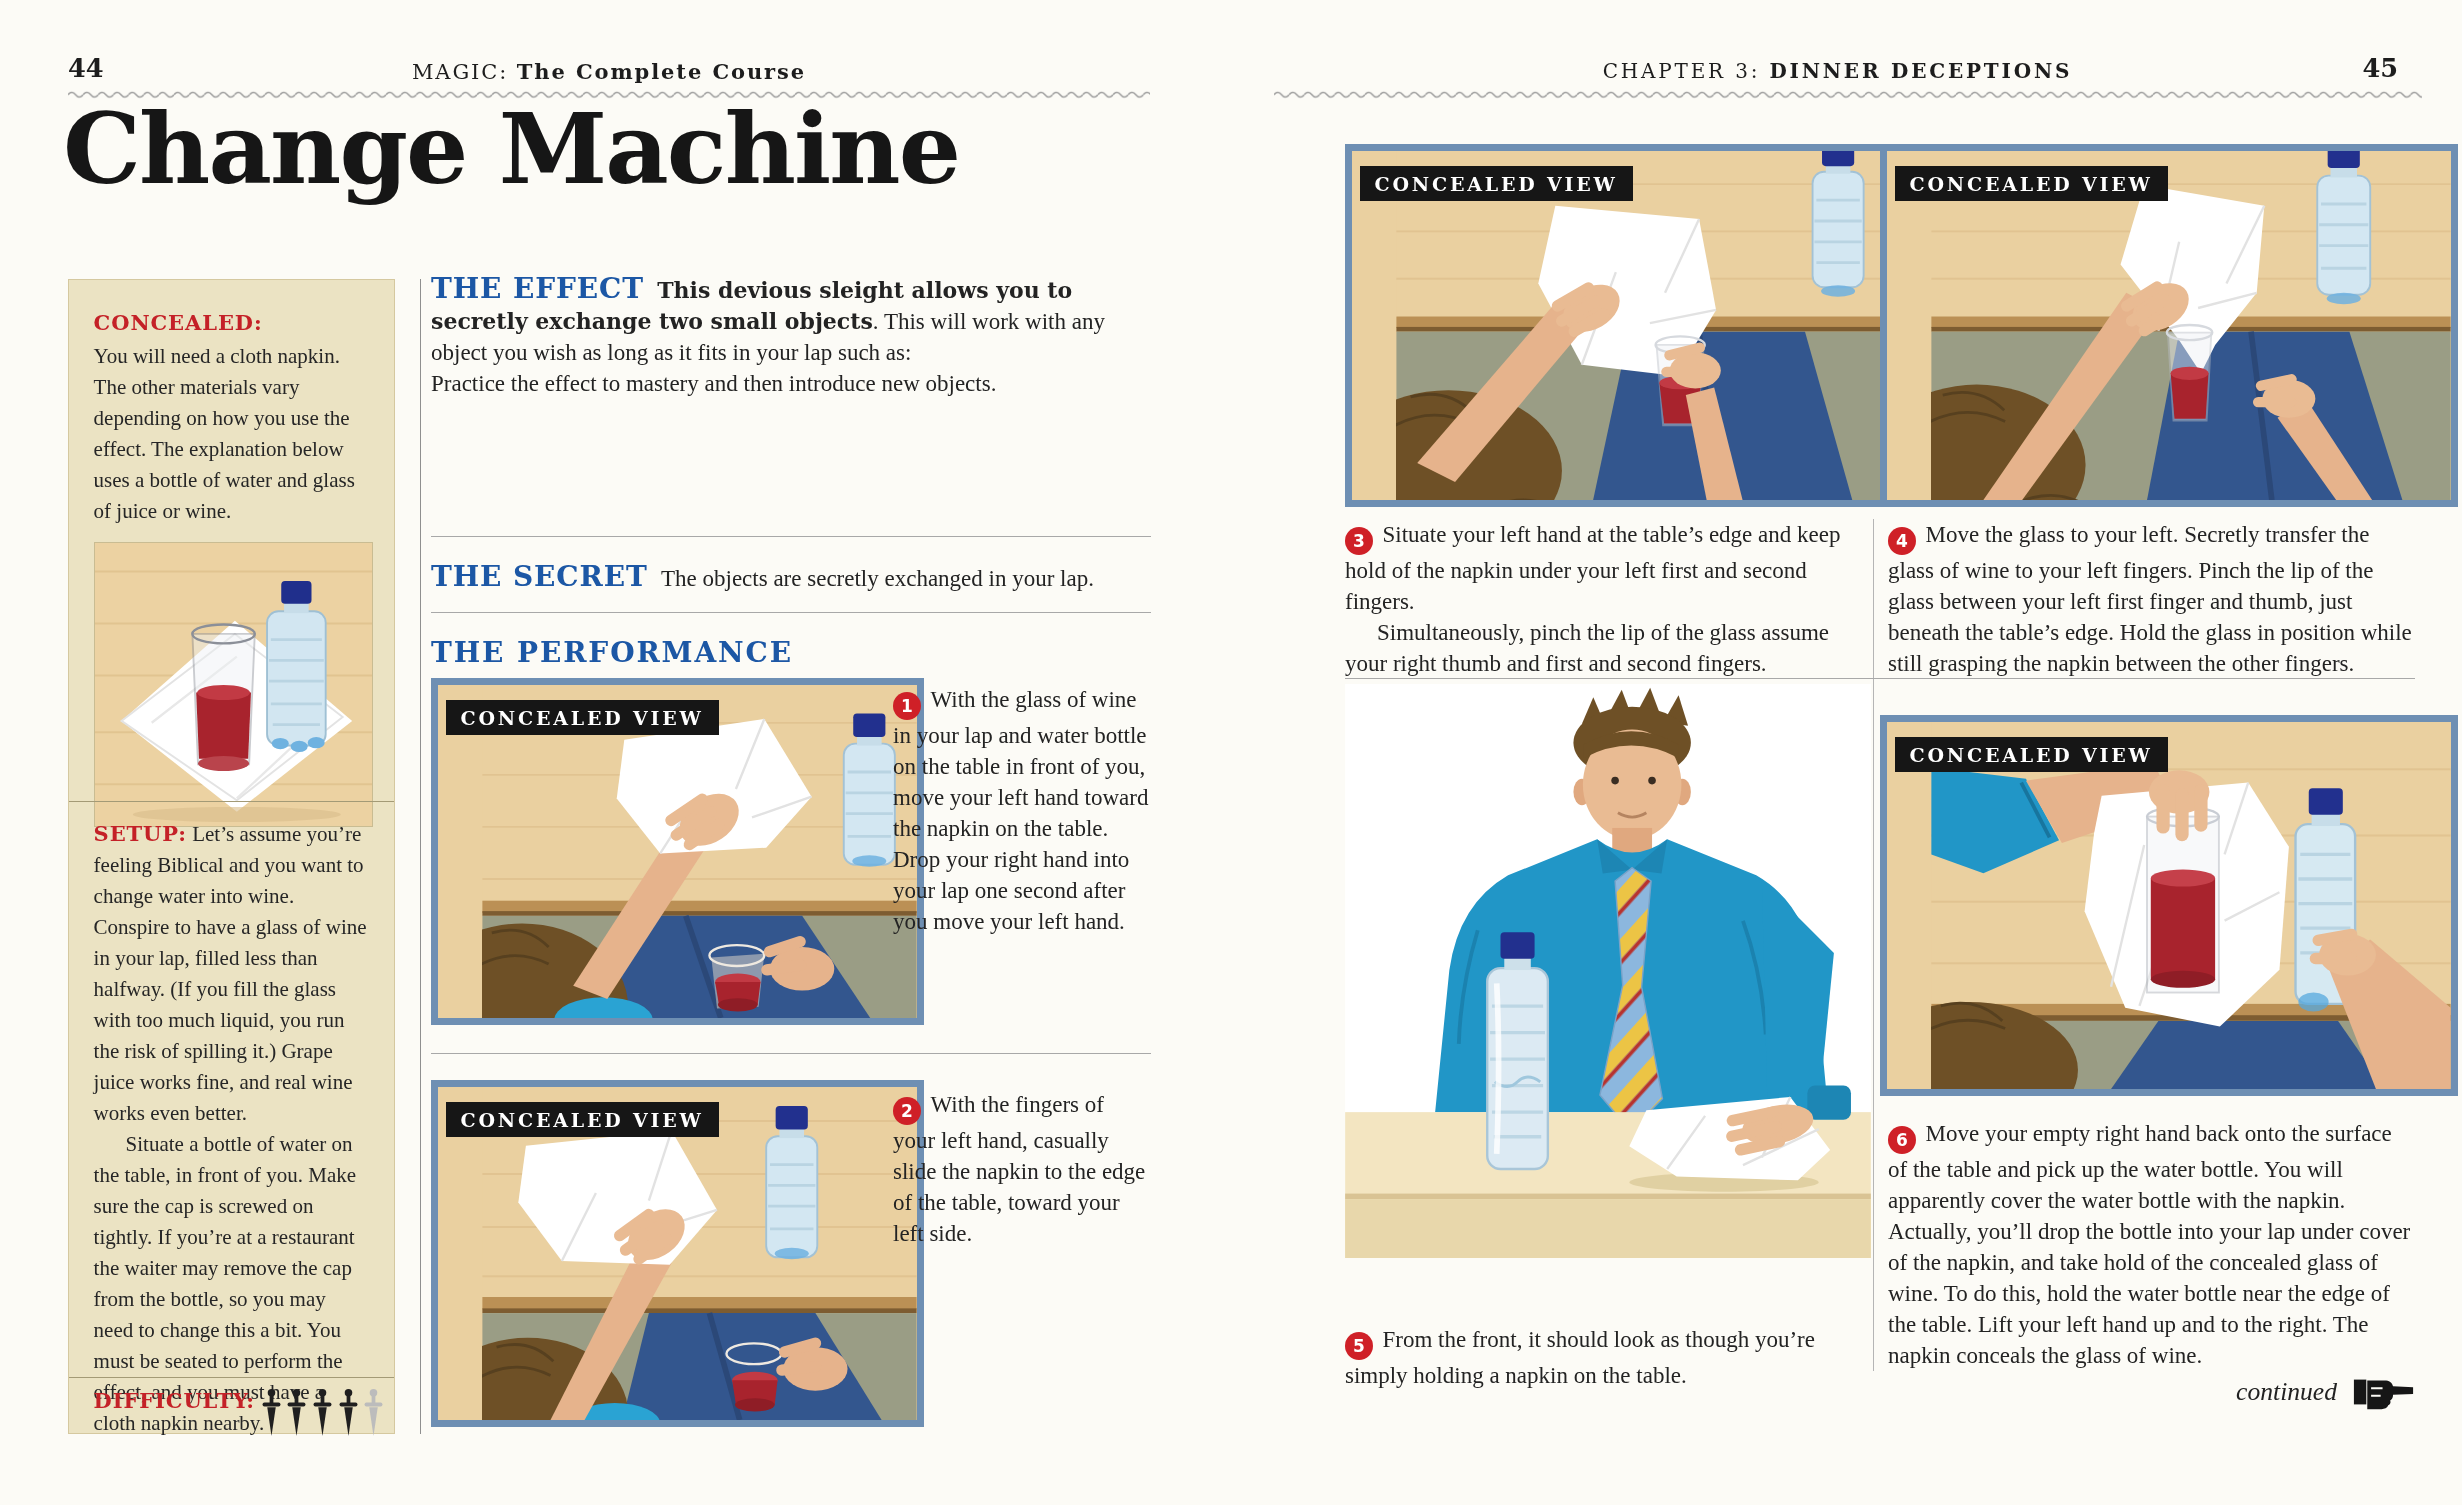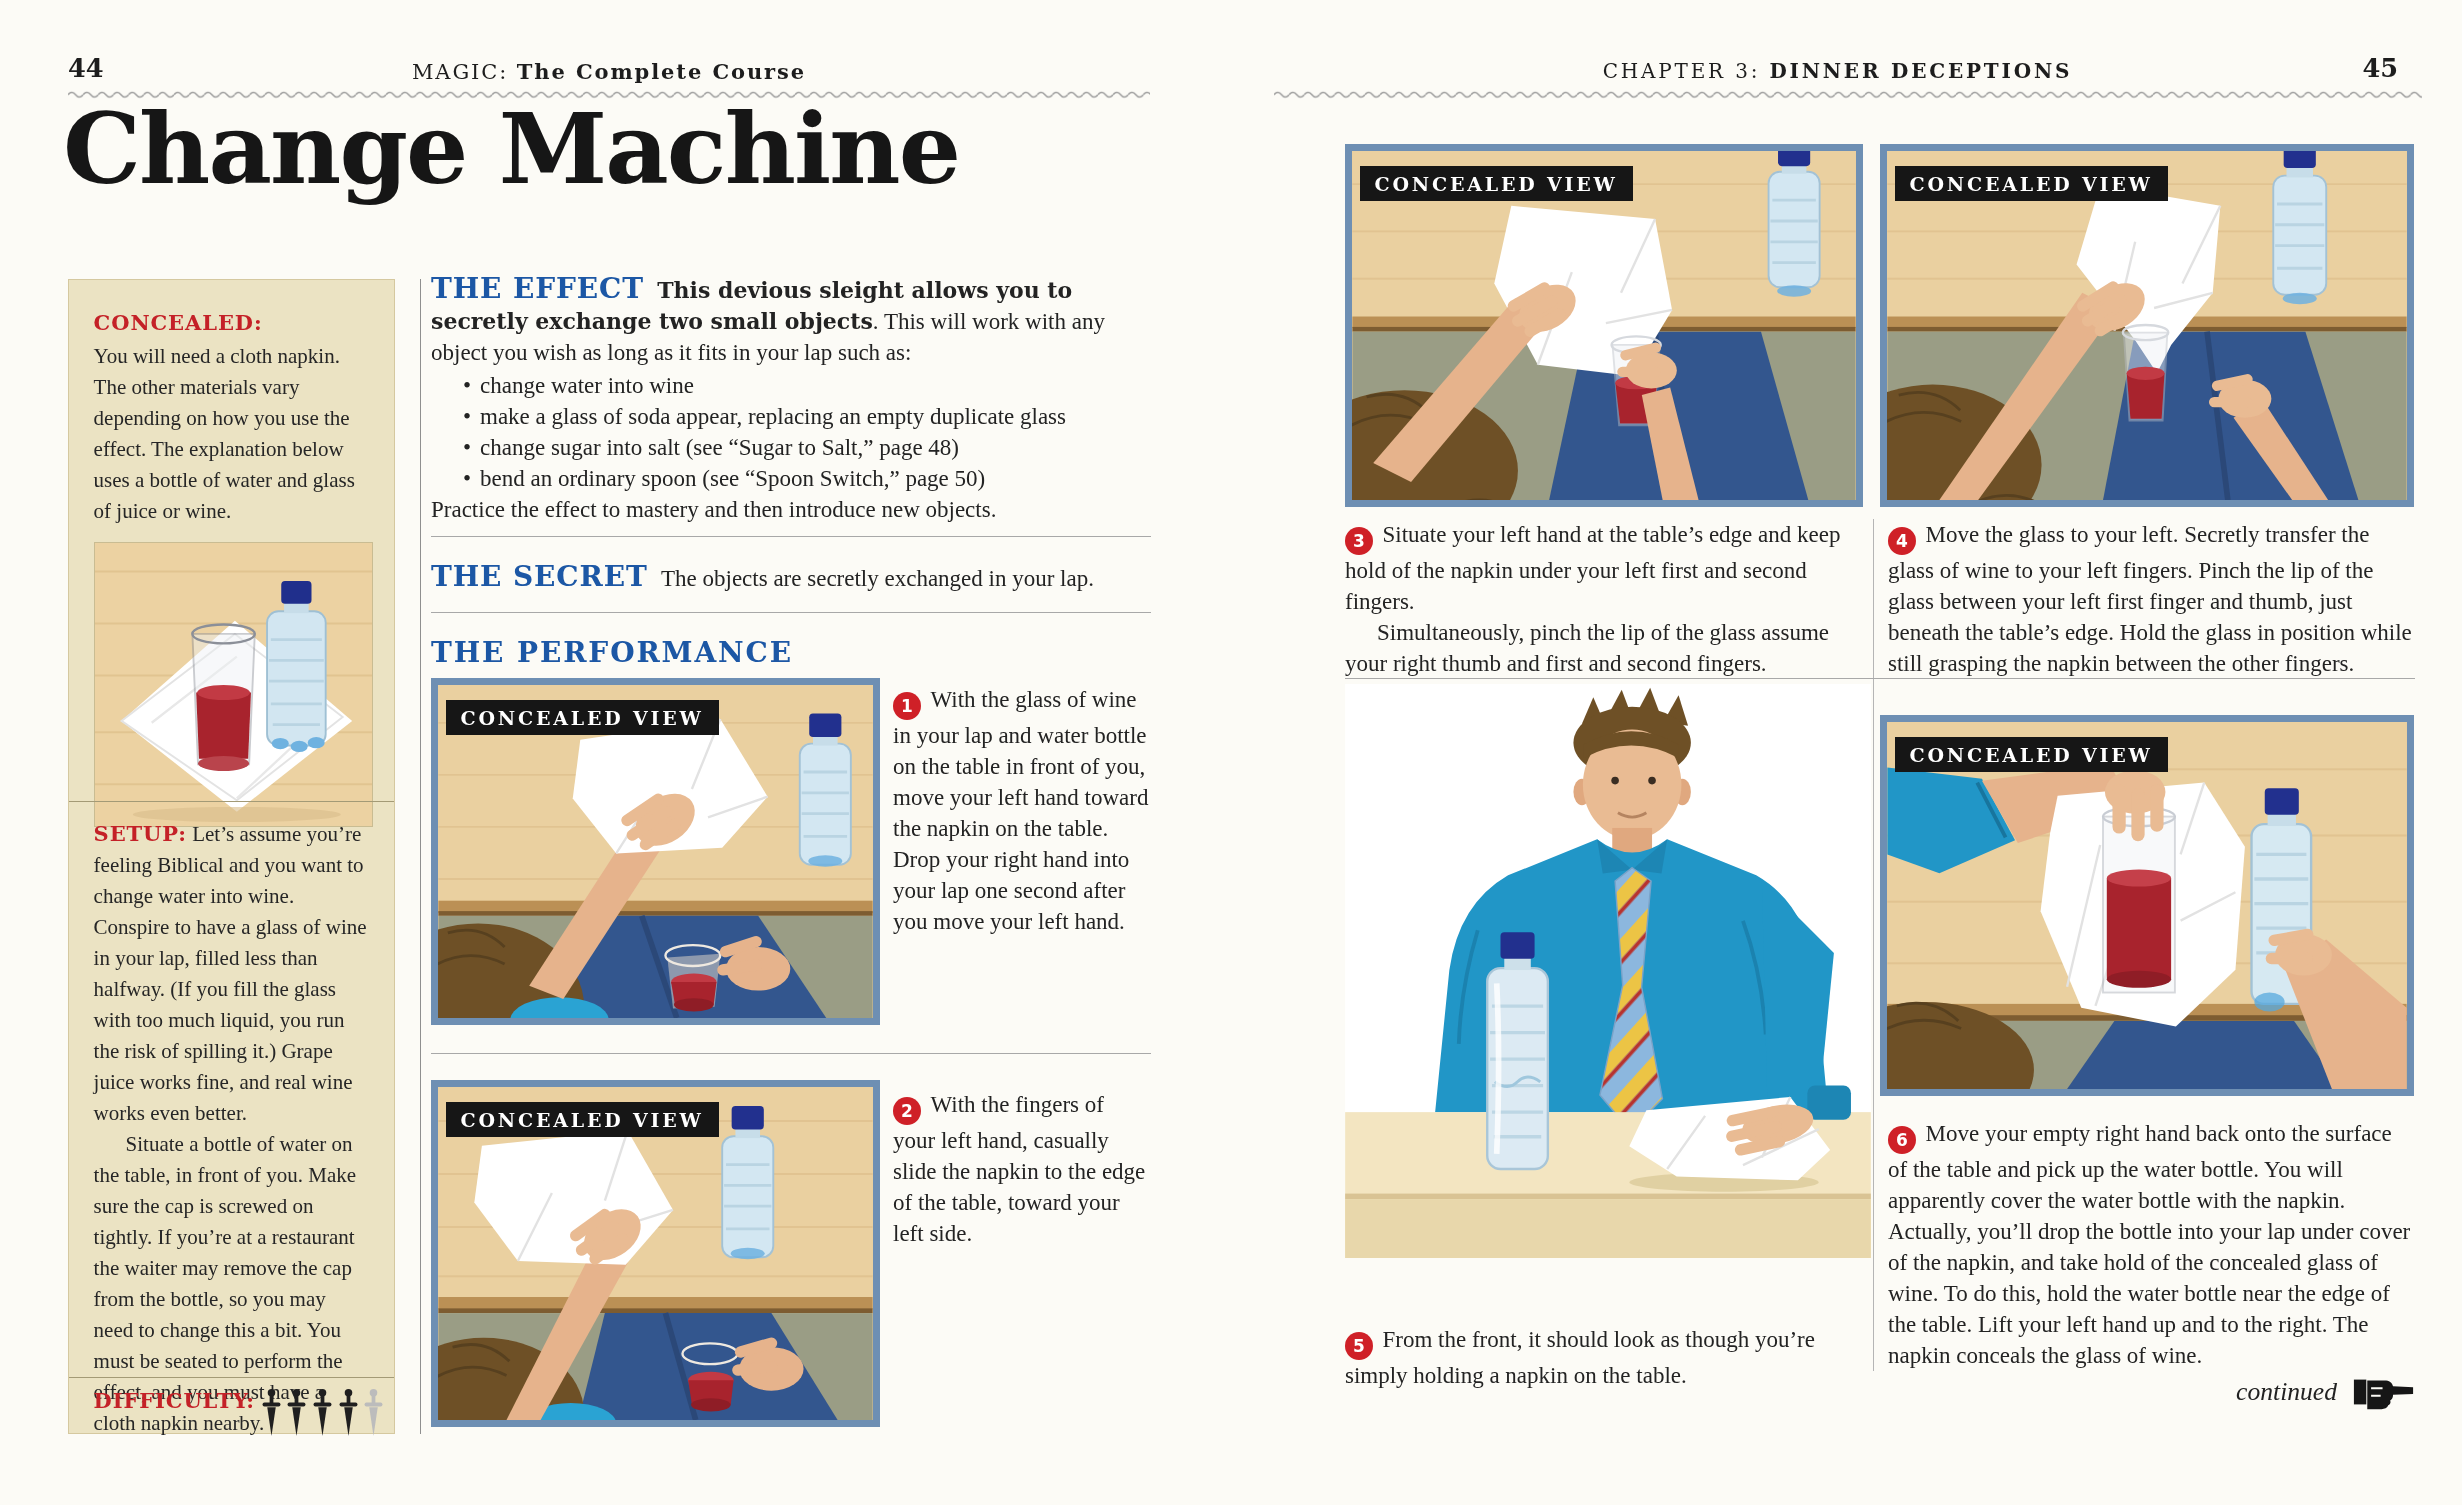--- a/index.html
+++ b/index.html
@@ -37,21 +37,21 @@
   .body-txt{font-size:23px;line-height:31px;color:#232323;}
   .sechead{font-family:"DejaVu Serif",serif;font-weight:bold;color:#1c57a5;font-size:28px;
            letter-spacing:0.9px;margin-right:13.3px;}
   .lead-bold{font-weight:bold;font-family:"DejaVu Serif",serif;font-size:22px;}
   .bullets{margin:1.9px 0 0 0;padding:0;list-style:none;}
   .bullets li{padding-left:49px;position:relative;}
   .bullets li::before{content:"•";position:absolute;left:32px;}
   .hr{border-top:0.9px solid #a8a8a8;height:0;}
 
   
-  .photo{border:7.6px solid #6e8fb3;background:#ead0a0;box-sizing:content-box;}
+  .photo{border:7.6px solid #6e8fb3;background:#ead0a0;box-sizing:content-box;padding-left:44px;}
   .photo svg{display:block;}
   .cv-label{position:absolute;left:7.6px;top:15px;background:#161616;color:#fff;
             font-family:"DejaVu Serif",serif;font-weight:bold;font-size:19px;
             letter-spacing:2.8px;padding:6.6px 15px;white-space:nowrap;}
 
   
   .badge{display:inline-flex;justify-content:center;align-items:center;width:28px;height:28px;
          border-radius:50%;background:#cf2027;color:#fff;font-family:"DejaVu Sans",sans-serif;
          font-weight:bold;font-size:17px;margin-right:9.5px;vertical-align:-4.7px;}
   .cap{font-size:23px;line-height:31px;color:#232323;}
@@ -177,26 +177,20 @@
             </g>
           </svg>
       </span>
     </div>
   </div>
 
   <div class="abs vrule" style="left:420px;top:279px;height:1155px;"></div>
 
   <div class="abs body-txt" style="left:431px;top:273px;width:720px;">
     <span class="sechead">THE EFFECT</span><span class="lead-bold">This devious sleight allows you to secretly exchange two small objects</span><span>. This will work with any object you wish as long as it fits in your lap such as:</span>
-    <ul class="bullets">
-      <li>change water into wine</li>
-      <li>make a glass of soda appear, replacing an empty duplicate glass</li>
-      <li>change sugar into salt (see “Sugar to Salt,” page 48)</li>
-      <li>bend an ordinary spoon (see “Spoon Switch,” page 50)</li>
-    </ul>
     <div>Practice the effect to mastery and then introduce new objects.</div>
   </div>
 
   <div class="abs hr" style="left:431px;top:536px;width:720px;"></div>
 
   <div class="abs body-txt" style="left:431px;top:561px;width:720px;">
     <span class="sechead">THE SECRET</span><span>The objects are secretly exchanged in your lap.</span>
   </div>
 
   <div class="abs hr" style="left:431px;top:612px;width:720px;"></div>

